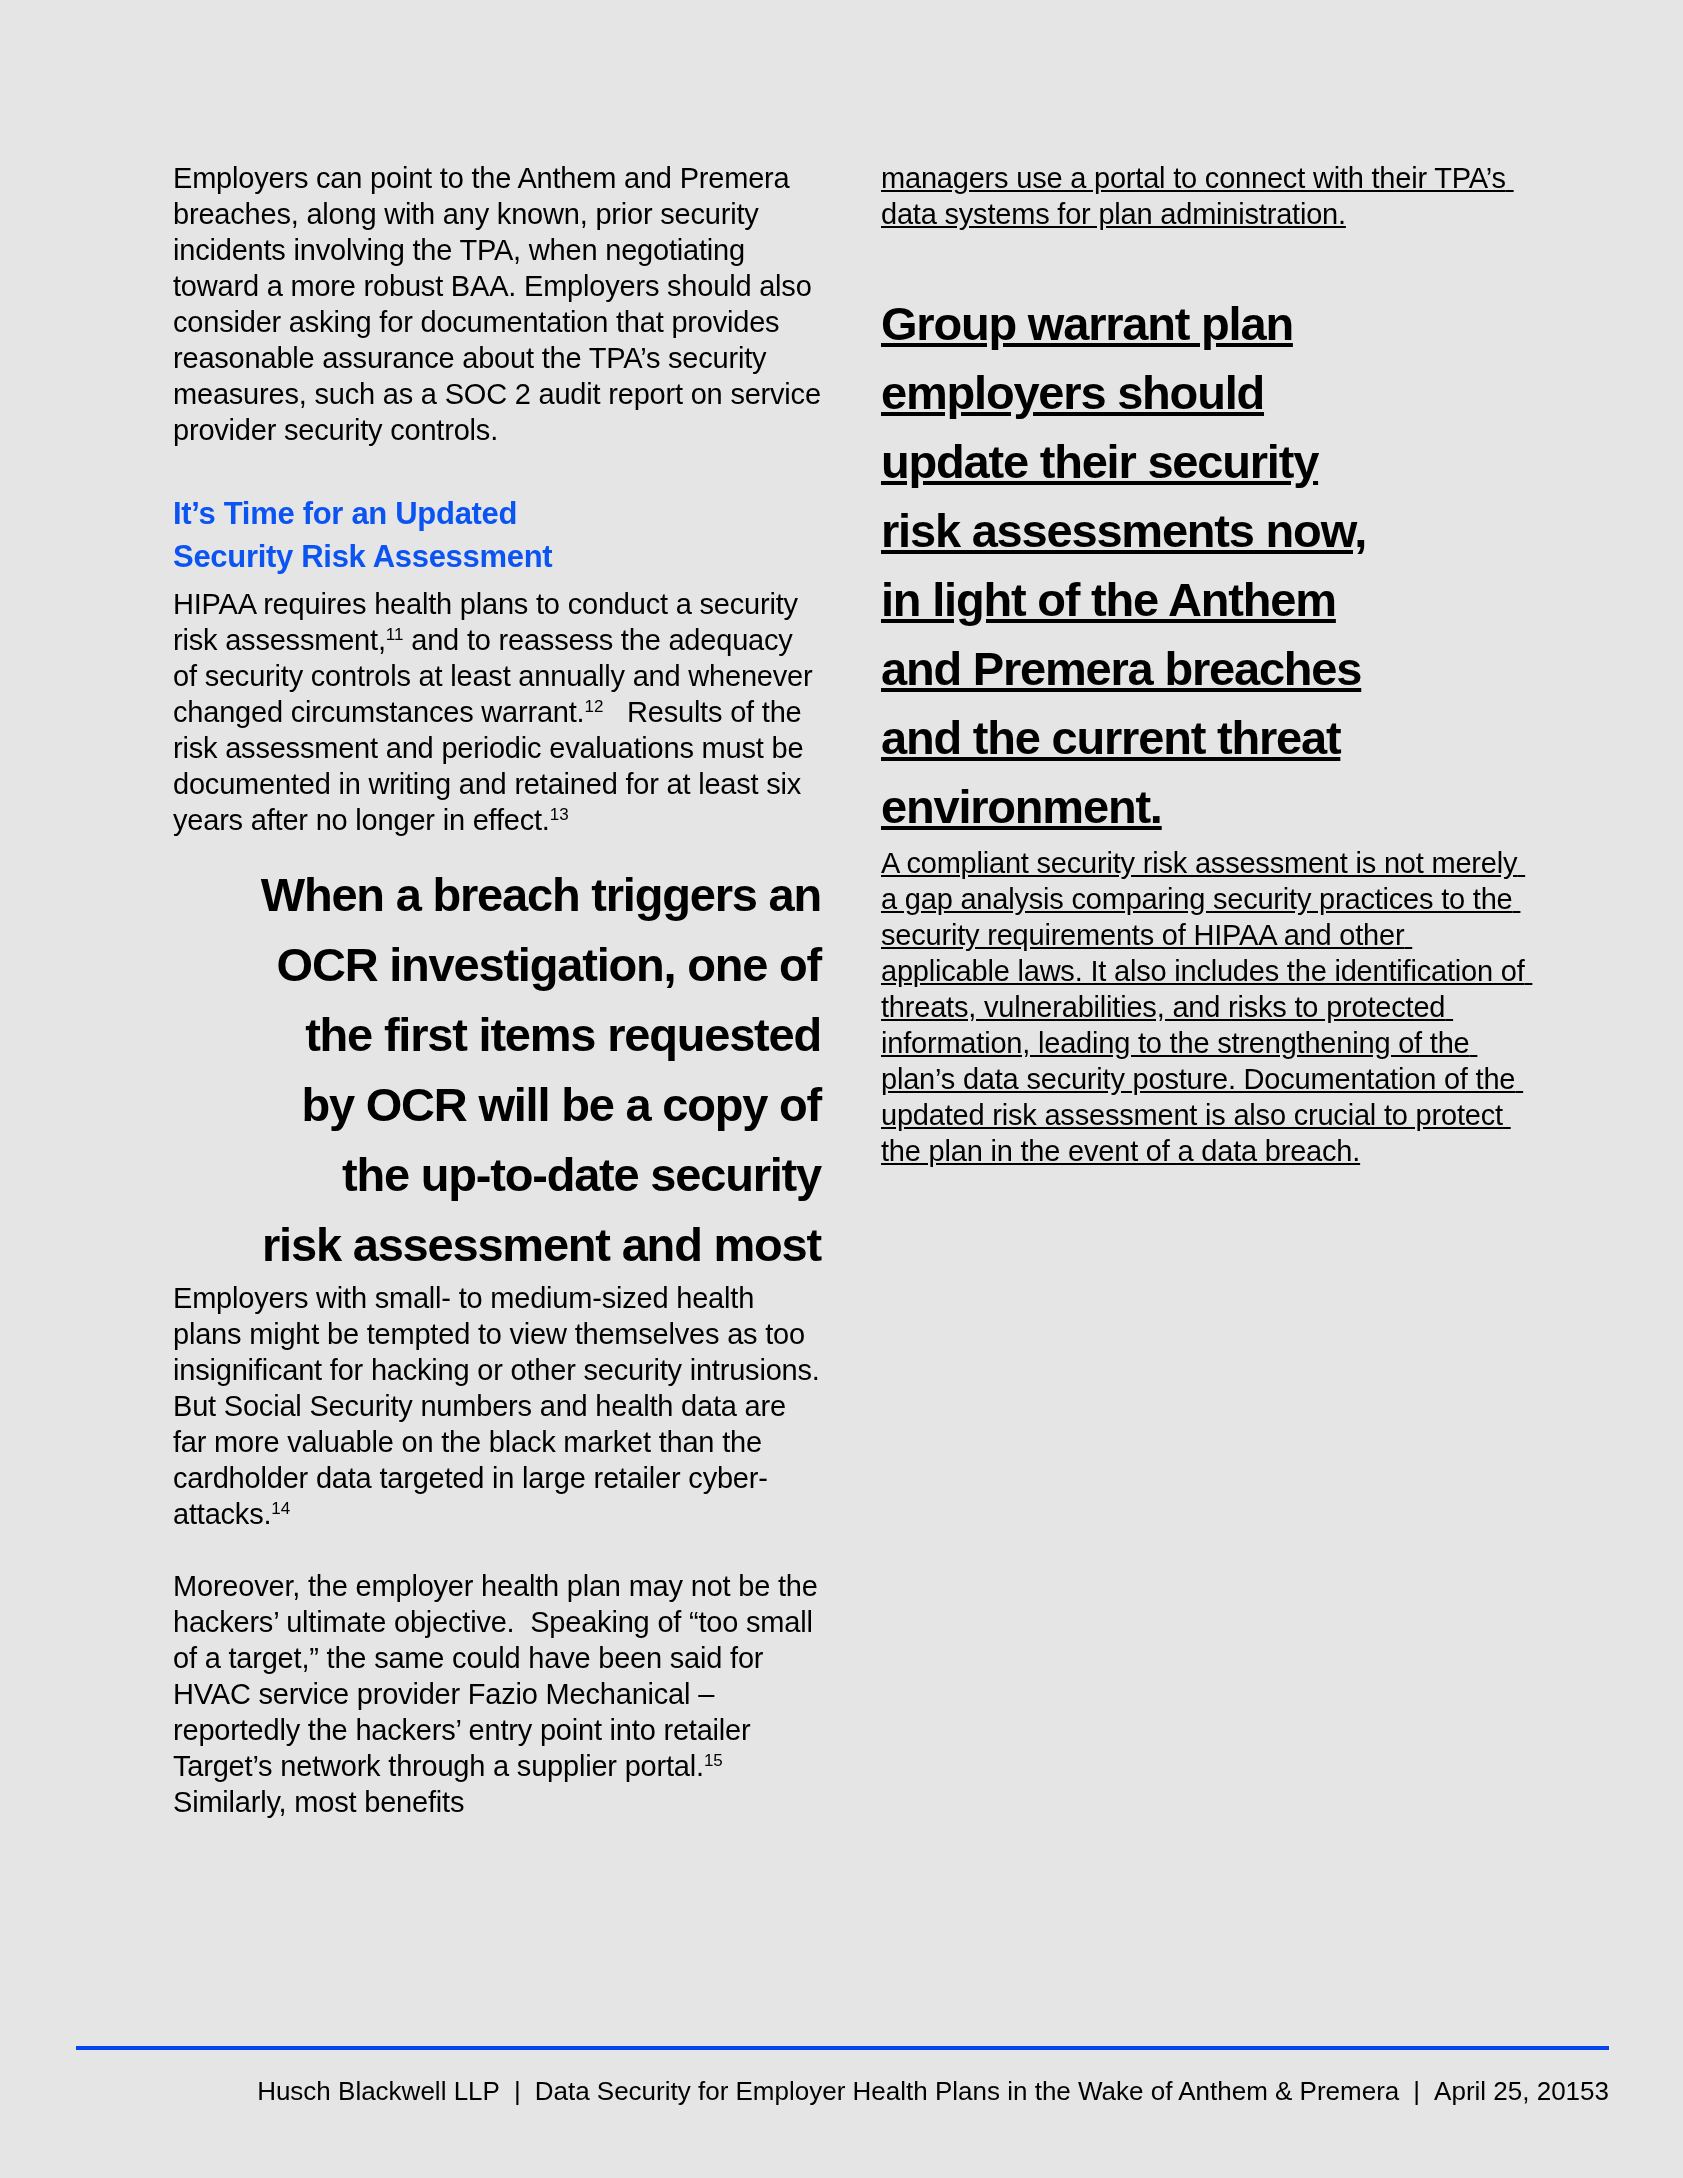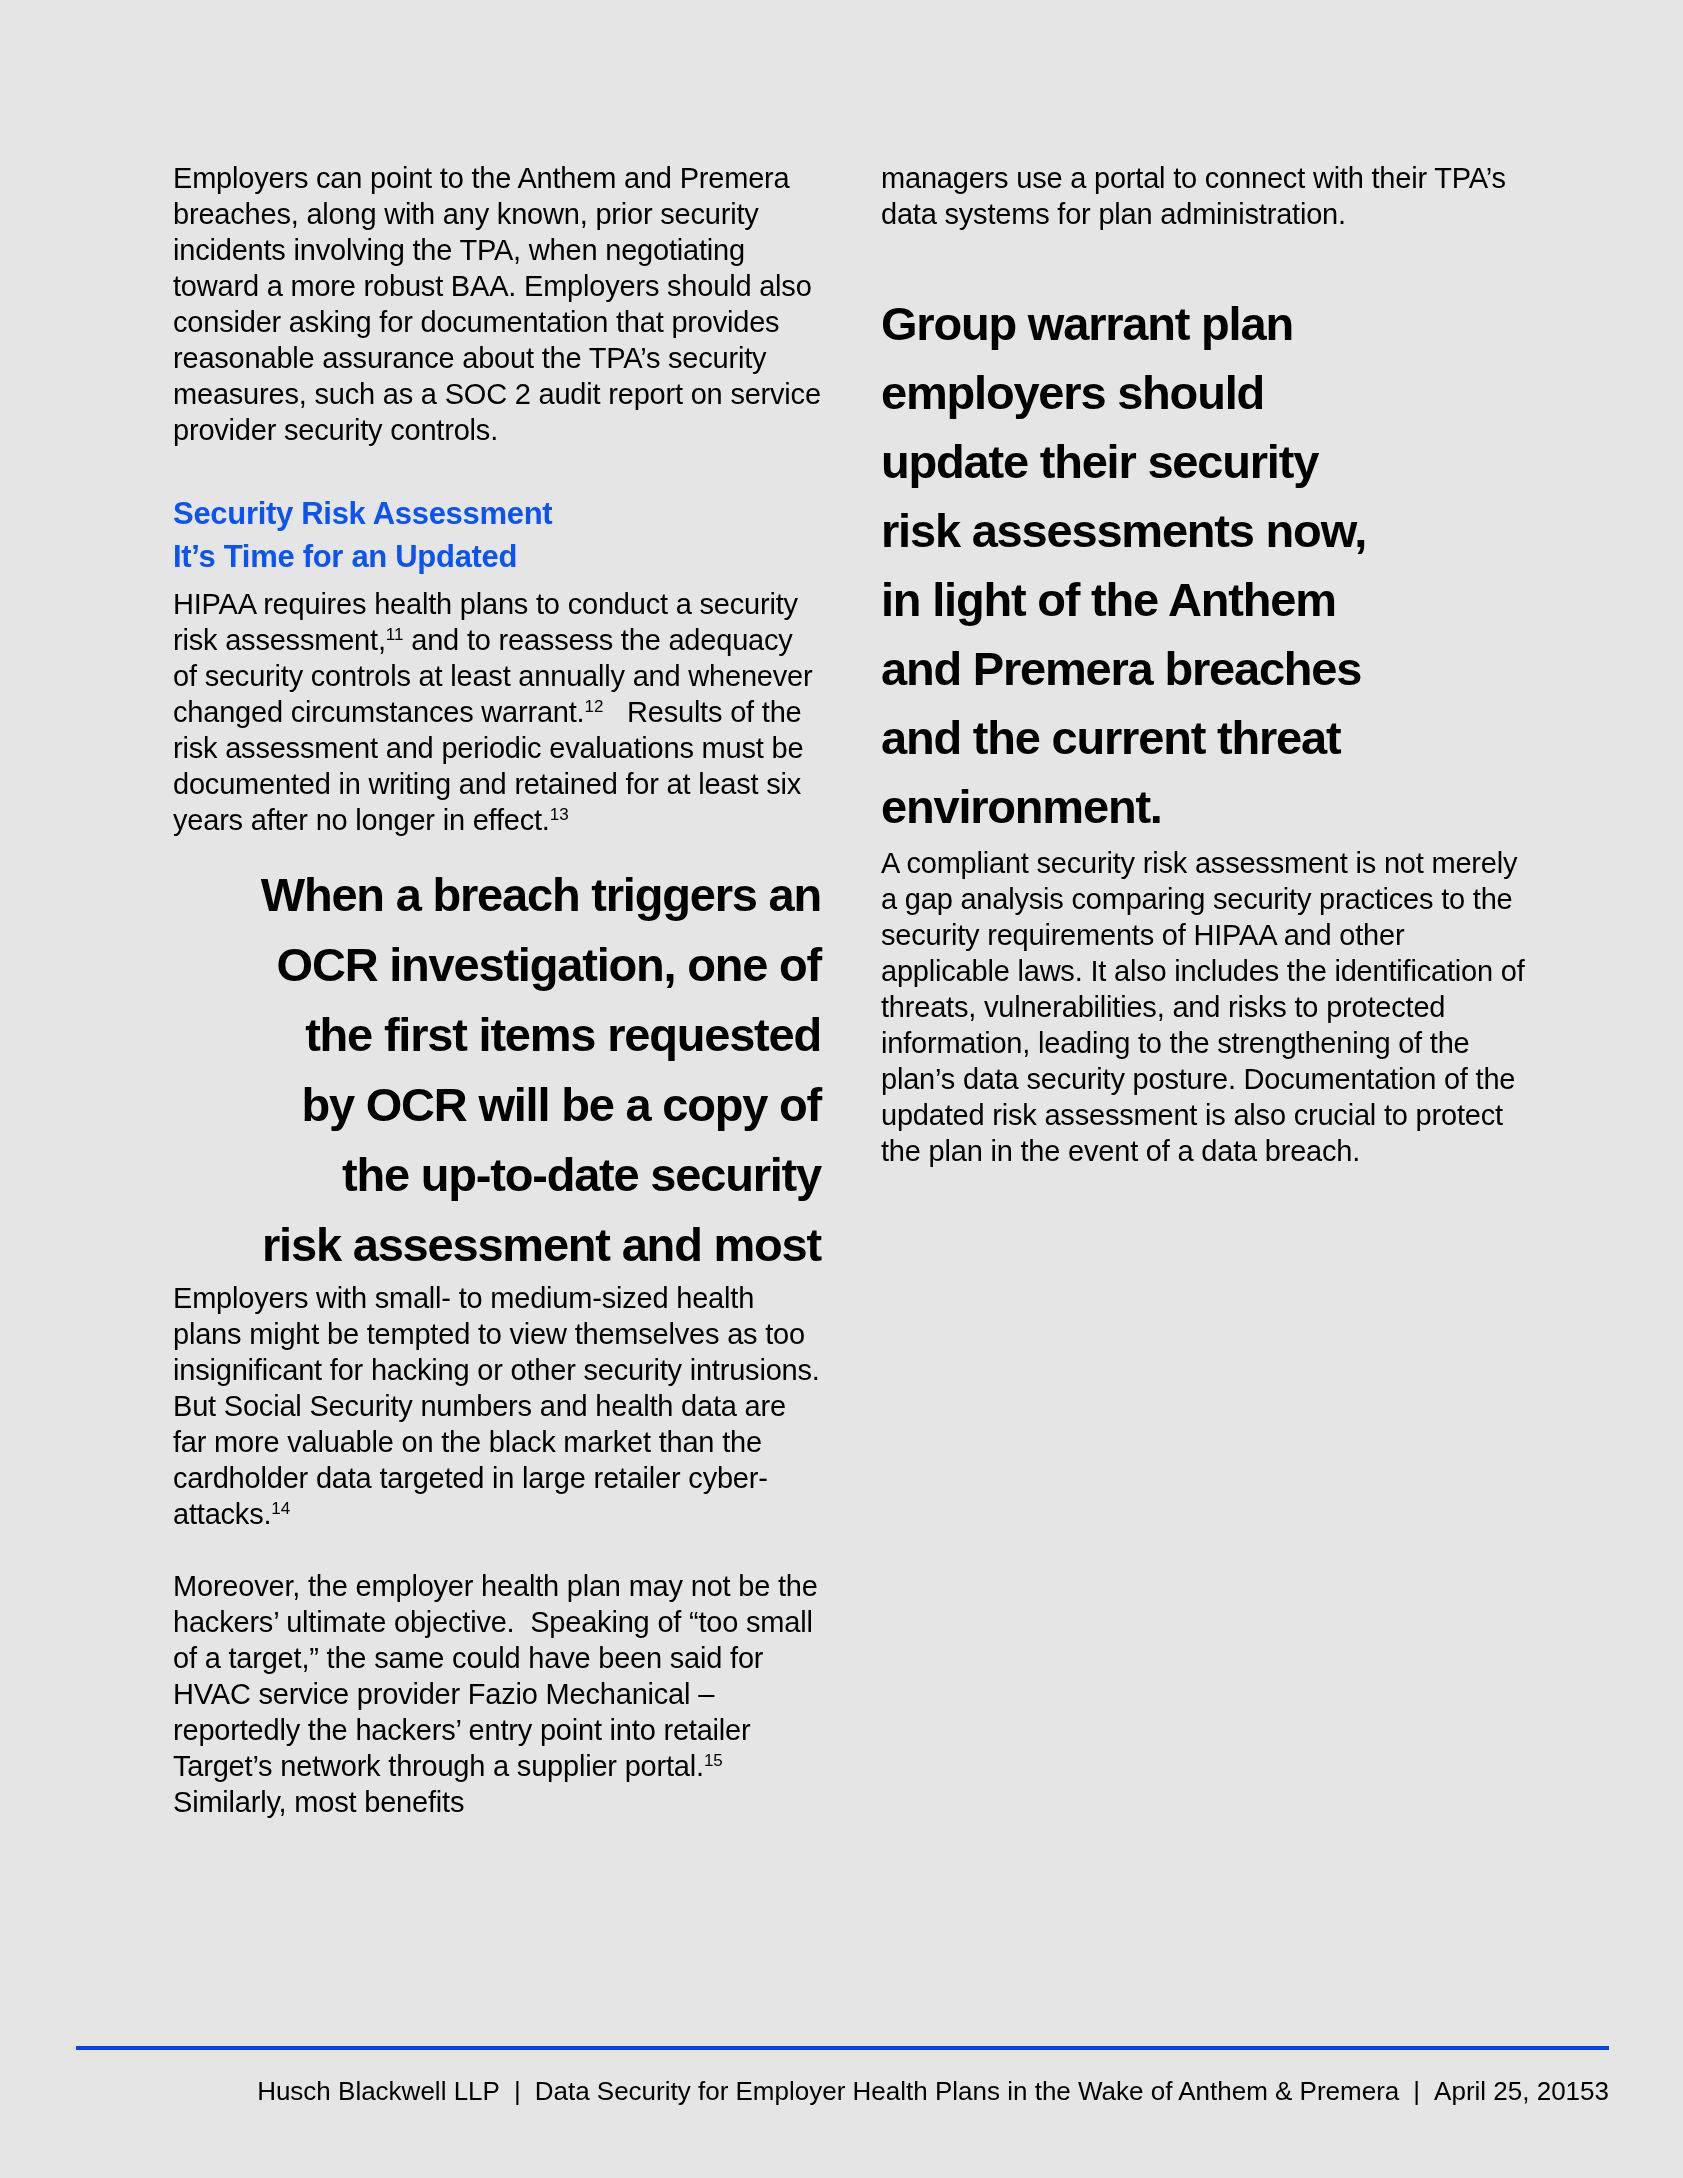--- a/index.html
+++ b/index.html
@@ -18,21 +18,21 @@
   }
   .page {
     position: absolute; inset: 0;
     background: #e5e5e5;
   }
   .col {
     position: absolute;
     top: 160px;
   }
   .col-left  { left: 173px; width: 648px; }
-  .col-right { left: 881px; width: 644px; }
+  .col-right { left: 881px; width: 644px; text-decoration: underline; }
 
   p.body {
     font-size: 29px;
     line-height: 36px;
     letter-spacing: -0.2px;
     white-space: pre-wrap;
     color: var(--text-color);
   }
   p.body sup.fn {
     font-size: 17px;
@@ -88,22 +88,22 @@
 </style>
 </head>
 <body>
 
 <div class="page">
 
   <div class="col col-left">
     <p class="body">Employers can point to the Anthem and Premera breaches, along with any known, prior security incidents involving the TPA, when negotiating toward a more robust BAA. Employers should also consider asking for documentation that provides reasonable assurance about the TPA’s security measures, such as a SOC 2 audit report on service provider security controls.</p>
 
     <h2 class="subheading">
+        <span>It’s Time for an Updated</span>
         <span>Security Risk Assessment</span>
-        <span>It’s Time for an Updated</span>
       </h2>
 
     <p class="body after-subheading"><span>HIPAA requires health plans to conduct a security risk assessment,</span><sup class="fn">11</sup><span> and to reassess the adequacy of security controls at least annually and whenever changed circumstances warrant.</span><sup class="fn">12</sup><span>   Results of the risk assessment and periodic evaluations must be documented in writing and retained for at least six years after no longer in effect.</span><sup class="fn">13</sup></p>
 
     <div class="pullquote pullquote-left">
         <span>When a breach triggers an</span>
         <span>OCR investigation, one of</span>
         <span>the first items requested</span>
         <span>by OCR will be a copy of</span>
         <span>the up-to-date security</span>

